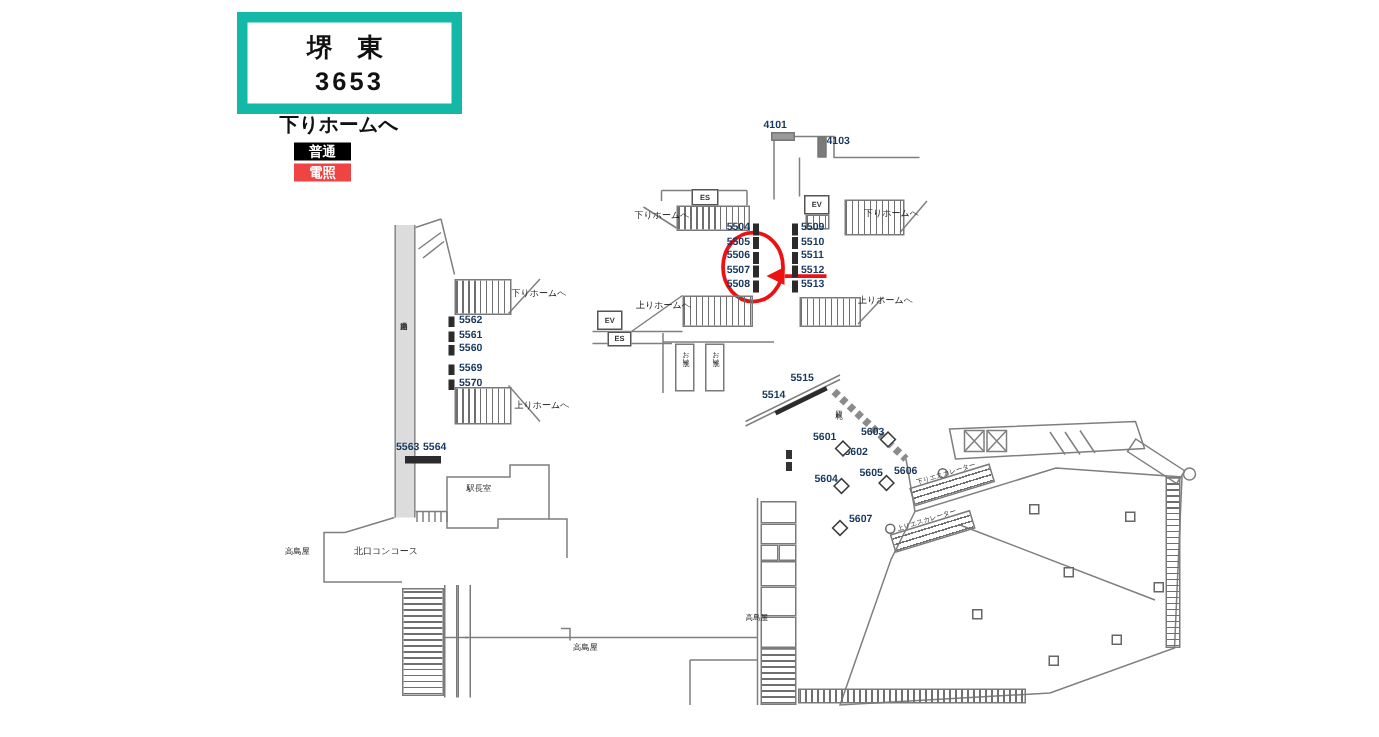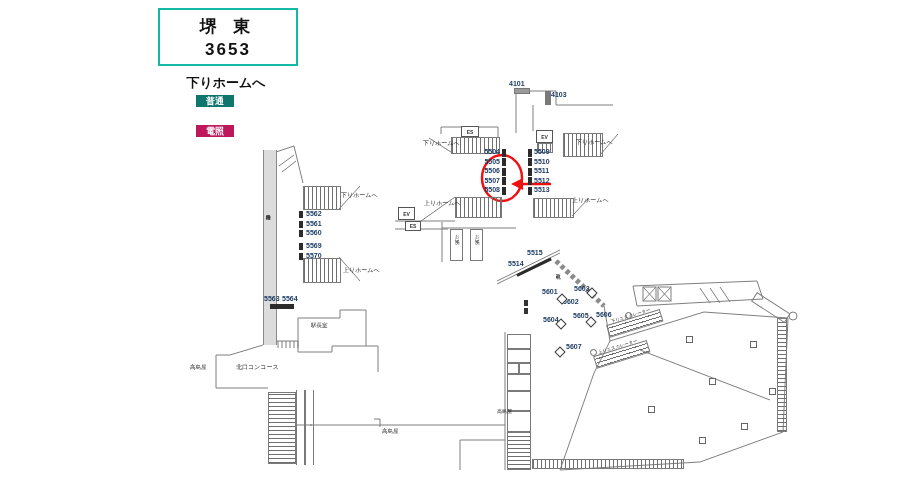--- a/index.html
+++ b/index.html
@@ -3,29 +3,29 @@
 <meta charset="utf-8">
 <style>
   html,body{margin:0;padding:0;background:#fff;}
   #stage{position:relative;width:919px;height:491px;background:#fff;overflow:hidden;
          font-family:"Liberation Sans",sans-serif;color:#222;}
   .abs{position:absolute;}
   svg.layer{position:absolute;left:0;top:0;z-index:1;}
   .z2{z-index:2;}
   .z10{z-index:10;}
   
-  .title-box{left:158px;top:8px;width:136px;height:54px;border:2px solid #14b8a6;
+  .title-box{left:158px;top:8px;width:136px;height:54px;border:7px solid #14b8a6;
              display:flex;flex-direction:column;align-items:center;justify-content:center;gap:2px;}
   .title-station{font-size:17px;font-weight:bold;letter-spacing:6px;color:#111;}
   .title-code{font-size:17px;font-weight:bold;letter-spacing:2px;color:#111;}
   .area-label{left:158px;top:74px;width:136px;text-align:center;font-size:13px;font-weight:bold;color:#111;}
   .badge{left:196px;width:38px;height:12px;display:flex;align-items:center;justify-content:center;
          font-size:9px;font-weight:bold;color:#fff;}
-  .badge.normal{top:95px;background:#0f766e;}
-  .badge.illum{top:125px;background:#be185d;font-family:Liberation Serif, serif;}
+  .badge.normal{top:95px;background:#000000;}
+  .badge.illum{top:109px;background:#ef4444;font-family:Liberation Serif, serif;}
   
   .lbl{font-size:6px;white-space:nowrap;color:#1a1a1a;}
   .lbl.s{font-size:5.5px;}
   .num{font-size:7px;font-weight:bold;color:#17375e;white-space:nowrap;}
   .num.r{width:18px;text-align:right;}
   .bar{background:#2b2b2b;}
   .gbar{background:#9a9a9a;border:0.5px solid #777;}
   .vtext{writing-mode:vertical-rl;text-orientation:upright;font-size:5px;line-height:1.05;color:#333;white-space:nowrap;}
   
   .hv{background:repeating-linear-gradient(90deg,#6f6f6f 0 1px,transparent 1px 4px);border:1px solid #7a7a7a;}

